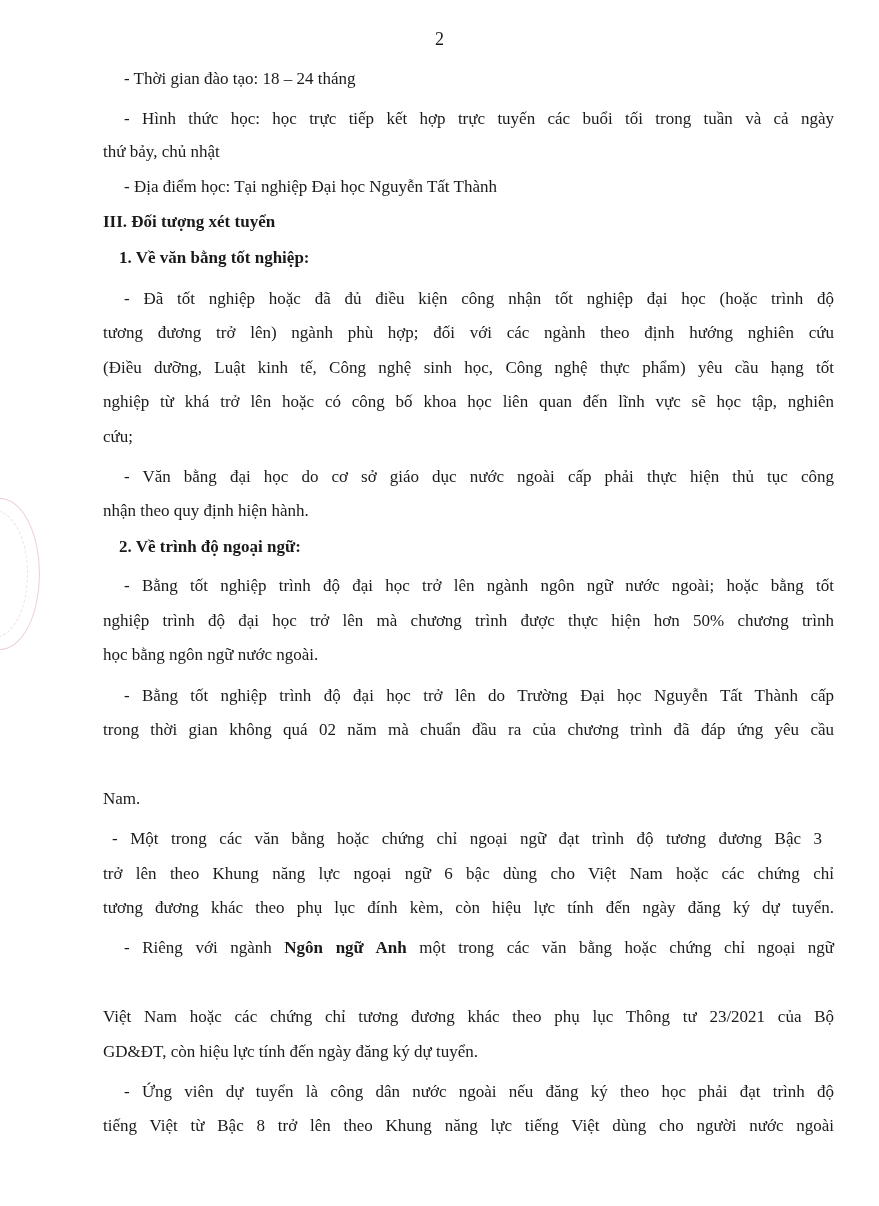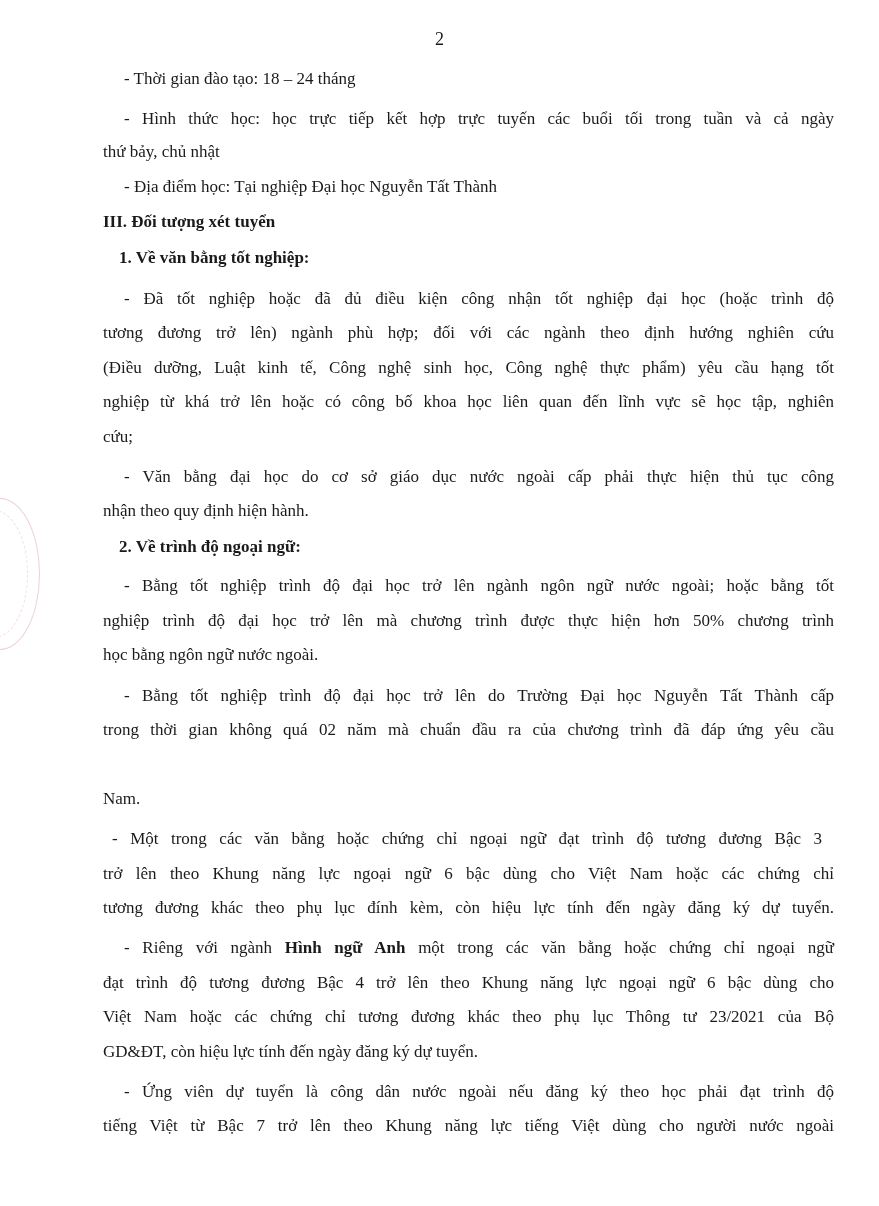--- a/index.html
+++ b/index.html
@@ -60,20 +60,19 @@
   <div class="line" style="left:103px; top:643px;">học bằng ngôn ngữ nước ngoài.</div>
 
   <div class="line just" style="left:124px; top:684px; width:710px;">-  Bằng tốt nghiệp trình độ đại học trở lên do Trường Đại học Nguyễn Tất Thành cấp</div>
   <div class="line just" style="left:103px; top:718px; width:731px;">trong thời gian không quá 02 năm mà chuẩn đầu ra của chương trình đã đáp ứng yêu cầu</div>
   <div class="line" style="left:103px; top:787px;">Nam.</div>
 
   <div class="line just" style="left:112px; top:827px; width:710px;">-  Một trong các văn bằng hoặc chứng chỉ ngoại ngữ đạt trình độ tương đương Bậc 3</div>
   <div class="line just" style="left:103px; top:862px; width:731px;">trở lên theo Khung năng lực ngoại ngữ 6 bậc dùng cho Việt Nam hoặc các chứng chỉ</div>
   <div class="line just" style="left:103px; top:896px; width:731px;">tương đương khác theo phụ lục đính kèm, còn hiệu lực tính đến ngày đăng ký dự tuyển.</div>
 
-  <div class="line just" style="left:124px; top:936px; width:710px;"><span>-  Riêng với ngành </span><span class="bold">Hình ngữ Anh</span><span> một trong các văn bằng hoặc chứng chỉ ngoại ngữ</span></div>
-  <div class="line just" style="left:103px; top:971px; width:731px;">đạt trình độ tương đương Bậc 4 trở lên theo Khung năng lực ngoại ngữ 6 bậc dùng cho</div>
+  <div class="line just" style="left:124px; top:936px; width:710px;"><span>-  Riêng với ngành </span><span class="bold">Ngôn ngữ Anh</span><span> một trong các văn bằng hoặc chứng chỉ ngoại ngữ</span></div>
   <div class="line just" style="left:103px; top:1005px; width:731px;">Việt Nam hoặc các chứng chỉ tương đương khác theo phụ lục Thông tư 23/2021 của Bộ</div>
   <div class="line" style="left:103px; top:1040px;">GD&amp;ĐT, còn hiệu lực tính đến ngày đăng ký dự tuyển.</div>
 
   <div class="line just" style="left:124px; top:1080px; width:710px;">-  Ứng viên dự tuyển là công dân nước ngoài nếu đăng ký theo học phải đạt trình độ</div>
-  <div class="line just" style="left:103px; top:1114px; width:731px;">tiếng Việt từ Bậc 7 trở lên theo Khung năng lực tiếng Việt dùng cho người nước ngoài</div>
+  <div class="line just" style="left:103px; top:1114px; width:731px;">tiếng Việt từ Bậc 8 trở lên theo Khung năng lực tiếng Việt dùng cho người nước ngoài</div>
 </div>
 
 </body></html>

